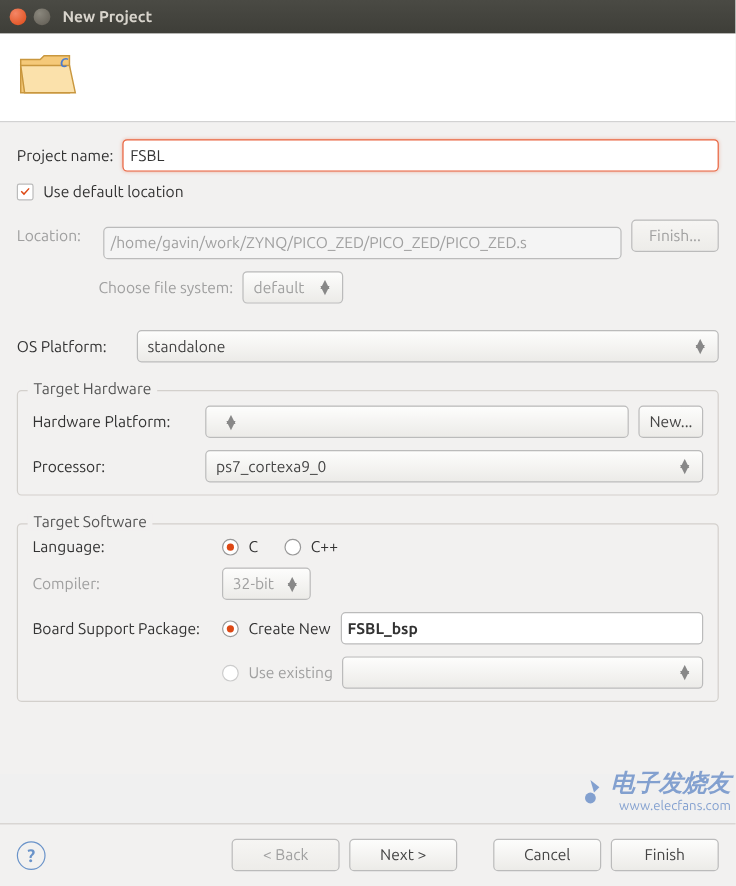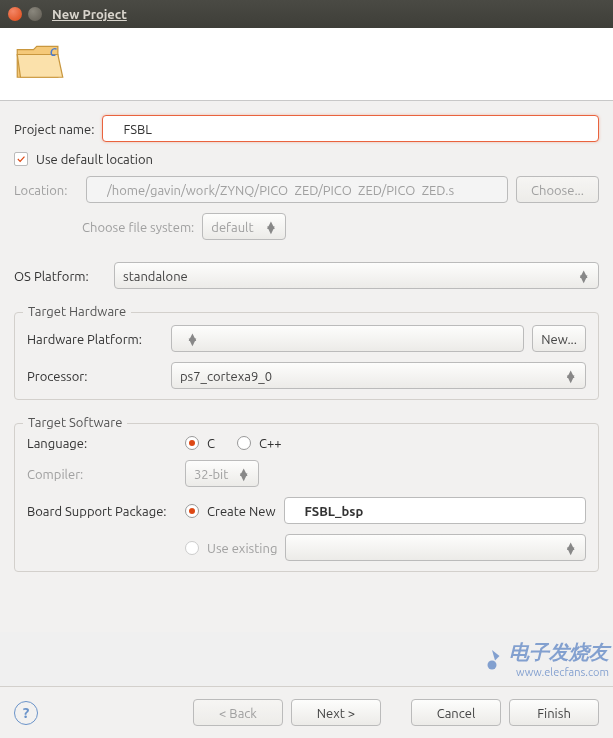--- a/index.html
+++ b/index.html
@@ -16,21 +16,20 @@
       overflow: hidden;
     }
     .titlebar {
       background: linear-gradient(to bottom, #4a4a44, #3e3e38);
       height: 28px;
       display: flex;
       align-items: center;
       padding: 0 8px;
       color: #d8d4cc;
       font-weight: bold;
-      text-decoration: underline;
     }
     .titlebar-buttons {
       display: flex;
       gap: 6px;
       margin-right: 10px;
     }
     .tb-btn {
       width: 14px;
       height: 14px;
       border-radius: 50%;
@@ -74,29 +73,30 @@
       gap: 8px;
     }
     .row label {
       color: #333;
     }
     .lbl-disabled {
       color: #a0a0a0 !important;
     }
     input[type="text"] {
       height: 27px;
-      padding: 2px 20px;
+      padding: 2px 5px;
       border: 1px solid #bbb;
       border-radius: 4px;
       background: #fff;
       color: #333;
     }
     input[type="text"]:disabled {
       background: #f4f4f4;
       color: #a0a0a0;
+      margin-top: 12px;
     }
     .project-name-input {
       flex: 1;
       border-color: #e9633e !important;
       box-shadow: 0 0 3px rgba(233,99,62,0.4);
     }
     .checkbox {
       width: 14px;
       height: 14px;
       border: 1px solid #bbb;
@@ -281,21 +281,21 @@
   </div>
 
   <div class="row">
     <span class="checkbox checked"></span>
     <label>Use default location</label>
   </div>
 
   <div class="row">
     <label class="lbl-disabled" style="width:64px">Location:</label>
     <input type="text" disabled="" style="flex: 1 1 0%;" value="/home/gavin/work/ZYNQ/PICO_ZED/PICO_ZED/PICO_ZED.s">
-    <button class="btn disabled" disabled="">Choose...</button>
+    <button class="btn disabled" disabled="">Finish...</button>
   </div>
 
   <div class="row" style="padding-left:68px">
     <label class="lbl-disabled">Choose file system:</label>
     <div class="select disabled" style="width:84px">
       <span>default</span>
       <span class="spinner">
           <span>▲</span>
           <span>▼</span>
         </span>

